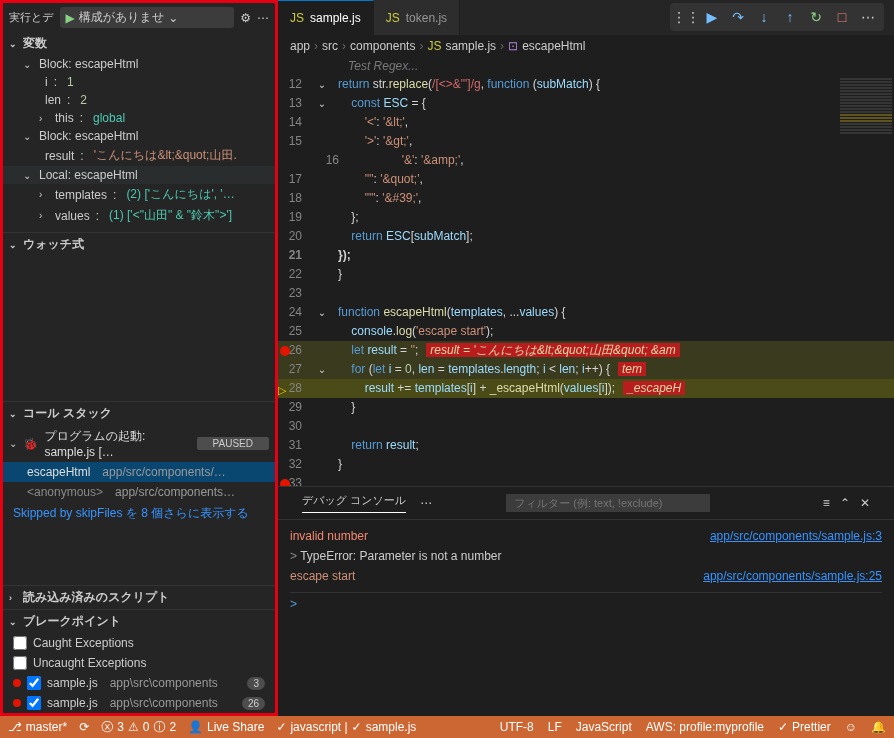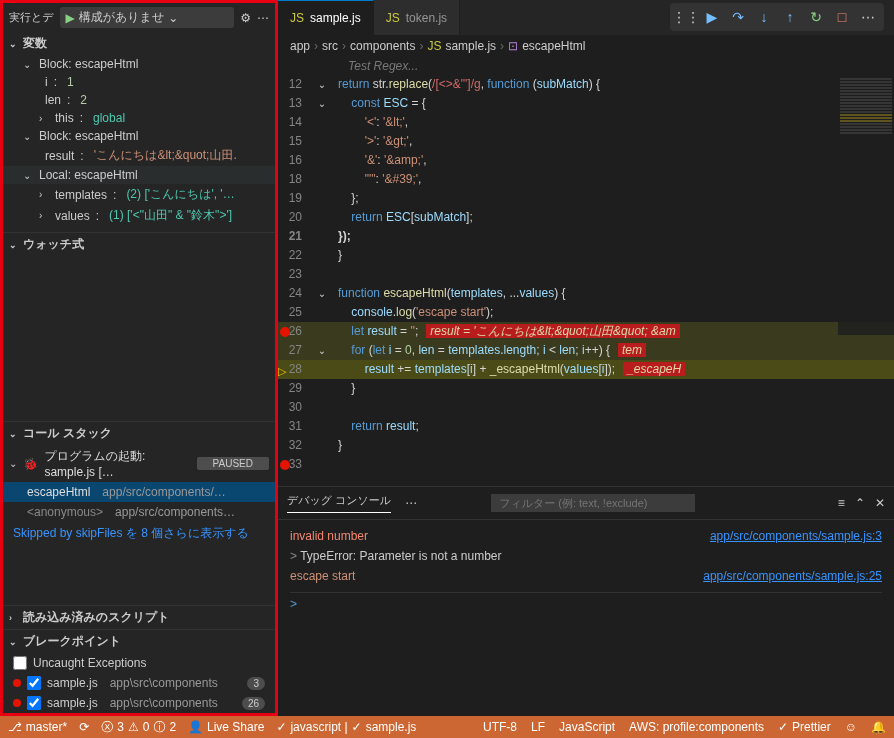--- a/index.html
+++ b/index.html
@@ -59,21 +59,21 @@
 .tk-re{color:#d16969}
 .line.hl{background:#3a3a1f}
 .line.hl-current{background:#4b4b18}
 .inline-val{background:#b91c1c;color:#ddd8a8;padding:0 4px;margin-left:8px;font-style:italic}
 .bp-marker{position:absolute;left:2px;width:10px;height:10px;background:#e51400;border-radius:50%}
 .exec-marker{color:#ffcc00;position:absolute;left:0;font-size:11px}
 .minimap{position:absolute;right:0;top:0;width:56px;height:260px;background:#1e1e1e;opacity:.85;overflow:hidden}
 .minimap-line{height:2px;margin:1px 2px;background:#3a3a3a}
 .minimap-hl{background:#6b5e1f}
 .console{height:230px;border-top:1px solid #333;display:flex;flex-direction:column;background:#1e1e1e}
-.console-header{display:flex;align-items:center;gap:14px;padding:6px 9px;background:#1e1e1e;border-bottom:1px solid #333}
+.console-header{display:flex;align-items:center;gap:14px;padding:6px 24px;background:#1e1e1e;border-bottom:1px solid #333}
 .console-tab{color:#ccc;font-size:11px;padding-bottom:4px;border-bottom:1px solid #fff}
 .console-filter{background:#3c3c3c;border:none;color:#ccc;padding:3px 8px;font-size:11px;width:204px;margin-left:60px}
 .console-right{margin-left:auto;display:flex;gap:10px}
 .console-body{flex:1;overflow:auto;padding:6px 12px;font-family:Consolas,monospace;font-size:13px}
 .con-line{display:flex;justify-content:space-between;line-height:20px}
 .con-path{color:#ce9178}
 .con-err{color:#f48771}
 .con-link{color:#3794ff;text-decoration:underline}
 .con-prompt{color:#569cd6;border-top:1px solid #333;margin-top:6px;padding-top:4px}
 .statusbar{height:22px;background:#16825d;display:flex;align-items:center;color:#fff;font-size:12px;padding:0 8px;gap:12px}
@@ -183,20 +183,24 @@
     <div class="section-header" style="border-top:1px solid #333">
       <span class="chev">›</span>
       <span>読み込み済みのスクリプト</span>
     </div>
     <div class="section-header" style="border-top:1px solid #333">
       <span class="chev">⌄</span>
       <span>ブレークポイント</span>
     </div>
     <div class="bp-row">
         <input type="checkbox" class="bp-check" style="">
+        <span>Caught Exceptions</span>
+      </div>
+    <div class="bp-row">
+        <input type="checkbox" class="bp-check" style="">
         <span>Uncaught Exceptions</span>
       </div>
     <div class="bp-row">
         <span class="bp-dot"></span>
         <input type="checkbox" class="bp-check" checked="" style="">
         <span>sample.js</span>
         <span class="cs-path">app\src\components</span>
         <span class="bp-count">3</span>
       </div>
     <div class="bp-row">
@@ -243,21 +247,22 @@
         <span>escapeHtml</span>
     </div>
     <div class="test-regex">Test Regex...</div>
 
     <div class="code-area">
       <div class="code-content" id="codeContent">
           <div class="line" style="position: relative;"><span class="lineno">12</span><span class="fold">⌄</span><span style="padding-left:8px"><span class="tk-kw">return</span><span class="tk-punc"> str.</span><span class="tk-fn">replace</span><span class="tk-punc">(</span><span class="tk-re">/[&lt;&gt;&amp;"']/g</span><span class="tk-punc">, </span><span class="tk-kw">function</span><span class="tk-punc"> (</span><span class="tk-var">subMatch</span><span class="tk-punc">) {</span></span></div>
           <div class="line" style="position: relative;"><span class="lineno">13</span><span class="fold">⌄</span><span style="padding-left:8px"><span class="tk-punc">    </span><span class="tk-kw">const</span><span class="tk-punc"> </span><span class="tk-var">ESC</span><span class="tk-punc"> = {</span></span></div>
           <div class="line" style="position: relative;"><span class="lineno">14</span><span class="fold"></span><span style="padding-left:8px"><span class="tk-punc">        </span><span class="tk-str">'&lt;'</span><span class="tk-punc">: </span><span class="tk-str">'&amp;lt;'</span><span class="tk-punc">,</span></span></div>
           <div class="line" style="position: relative;"><span class="lineno">15</span><span class="fold"></span><span style="padding-left:8px"><span class="tk-punc">        </span><span class="tk-str">'&gt;'</span><span class="tk-punc">: </span><span class="tk-str">'&amp;gt;'</span><span class="tk-punc">,</span></span></div>
-          <div class="line" style="position: relative;"><span class="lineno">16</span><span class="fold"></span><span style="padding-left:8px"><span class="tk-punc">        </span><span class="tk-str">'&amp;'</span><span class="tk-punc">: </span><span class="tk-str">'&amp;amp;'</span><span class="tk-punc">,</span></span></div>
+          <div class="line" style="position: relative; padding-left: 37px;"><span class="lineno">16</span><span class="fold"></span><span style="padding-left:8px"><span class="tk-punc">        </span><span class="tk-str">'&amp;'</span><span class="tk-punc">: </span><span class="tk-str">'&amp;amp;'</span><span class="tk-punc">,</span></span></div>
+          <div class="line" style="position: relative;"><span class="lineno">17</span><span class="fold"></span><span style="padding-left:8px"><span class="tk-punc">        </span><span class="tk-str">'"'</span><span class="tk-punc">: </span><span class="tk-str">'&amp;quot;'</span><span class="tk-punc">,</span></span></div>
           <div class="line" style="position: relative;"><span class="lineno">18</span><span class="fold"></span><span style="padding-left:8px"><span class="tk-punc">        </span><span class="tk-str">"'"</span><span class="tk-punc">: </span><span class="tk-str">'&amp;#39;'</span><span class="tk-punc">,</span></span></div>
           <div class="line" style="position: relative;"><span class="lineno">19</span><span class="fold"></span><span style="padding-left:8px"><span class="tk-punc">    };</span></span></div>
           <div class="line" style="position: relative;"><span class="lineno">20</span><span class="fold"></span><span style="padding-left:8px"><span class="tk-punc">    </span><span class="tk-kw">return</span><span class="tk-punc"> </span><span class="tk-var">ESC</span><span class="tk-punc">[</span><span class="tk-var">subMatch</span><span class="tk-punc">];</span></span></div>
           <div class="line" style="position: relative; font-weight: bold;"><span class="lineno">21</span><span class="fold"></span><span style="padding-left:8px"><span class="tk-punc">});</span></span></div>
           <div class="line" style="position: relative;"><span class="lineno">22</span><span class="fold"></span><span style="padding-left:8px"><span class="tk-punc">}</span></span></div>
           <div class="line" style="position: relative;"><span class="lineno">23</span><span class="fold"></span><span style="padding-left:8px"><span class="tk-punc"></span></span></div>
           <div class="line" style="position: relative;"><span class="lineno">24</span><span class="fold">⌄</span><span style="padding-left:8px"><span class="tk-kw">function</span><span class="tk-punc"> </span><span class="tk-fn">escapeHtml</span><span class="tk-punc">(</span><span class="tk-var">templates</span><span class="tk-punc">, ...</span><span class="tk-var">values</span><span class="tk-punc">) {</span></span></div>
           <div class="line" style="position: relative;"><span class="lineno">25</span><span class="fold"></span><span style="padding-left:8px"><span class="tk-punc">    </span><span class="tk-var">console</span><span class="tk-punc">.</span><span class="tk-fn">log</span><span class="tk-punc">(</span><span class="tk-str">'escape start'</span><span class="tk-punc">);</span></span></div>
           <div class="line hl" style="position: relative;"><span class="bp-marker" style="top:5px"></span><span class="lineno">26</span><span class="fold"></span><span style="padding-left:8px"><span class="tk-punc">    </span><span class="tk-kw">let</span><span class="tk-punc"> </span><span class="tk-var">result</span><span class="tk-punc"> = </span><span class="tk-str">''</span><span class="tk-punc">;</span><span class="inline-val">result = 'こんにちは&amp;lt;&amp;quot;山田&amp;quot; &amp;am</span></span></div>
           <div class="line hl" style="position: relative;"><span class="lineno">27</span><span class="fold">⌄</span><span style="padding-left:8px"><span class="tk-punc">    </span><span class="tk-kw">for</span><span class="tk-punc"> (</span><span class="tk-kw">let</span><span class="tk-punc"> </span><span class="tk-var">i</span><span class="tk-punc"> = </span><span class="tk-num">0</span><span class="tk-punc">, </span><span class="tk-var">len</span><span class="tk-punc"> = </span><span class="tk-var">templates</span><span class="tk-punc">.</span><span class="tk-var">length</span><span class="tk-punc">; </span><span class="tk-var">i</span><span class="tk-punc"> &lt; </span><span class="tk-var">len</span><span class="tk-punc">; </span><span class="tk-var">i</span><span class="tk-punc">++) {</span><span class="inline-val">tem</span></span></div>
@@ -344,21 +349,21 @@
   <span class="sb-item">
       <span>✓</span>
       <span>javascript |</span>
       <span>✓</span>
       <span>sample.js</span>
     </span>
   <div class="sb-right">
     <span class="sb-item">UTF-8</span>
     <span class="sb-item">LF</span>
     <span class="sb-item">JavaScript</span>
-    <span class="sb-item">AWS: profile:components</span>
+    <span class="sb-item">AWS: profile:myprofile</span>
     <span class="sb-item">
         <span>✓</span>
         <span>Prettier</span>
       </span>
     <span class="sb-item">☺</span>
     <span class="sb-item">🔔</span>
   </div>
 </div>
 
 </body></html>

